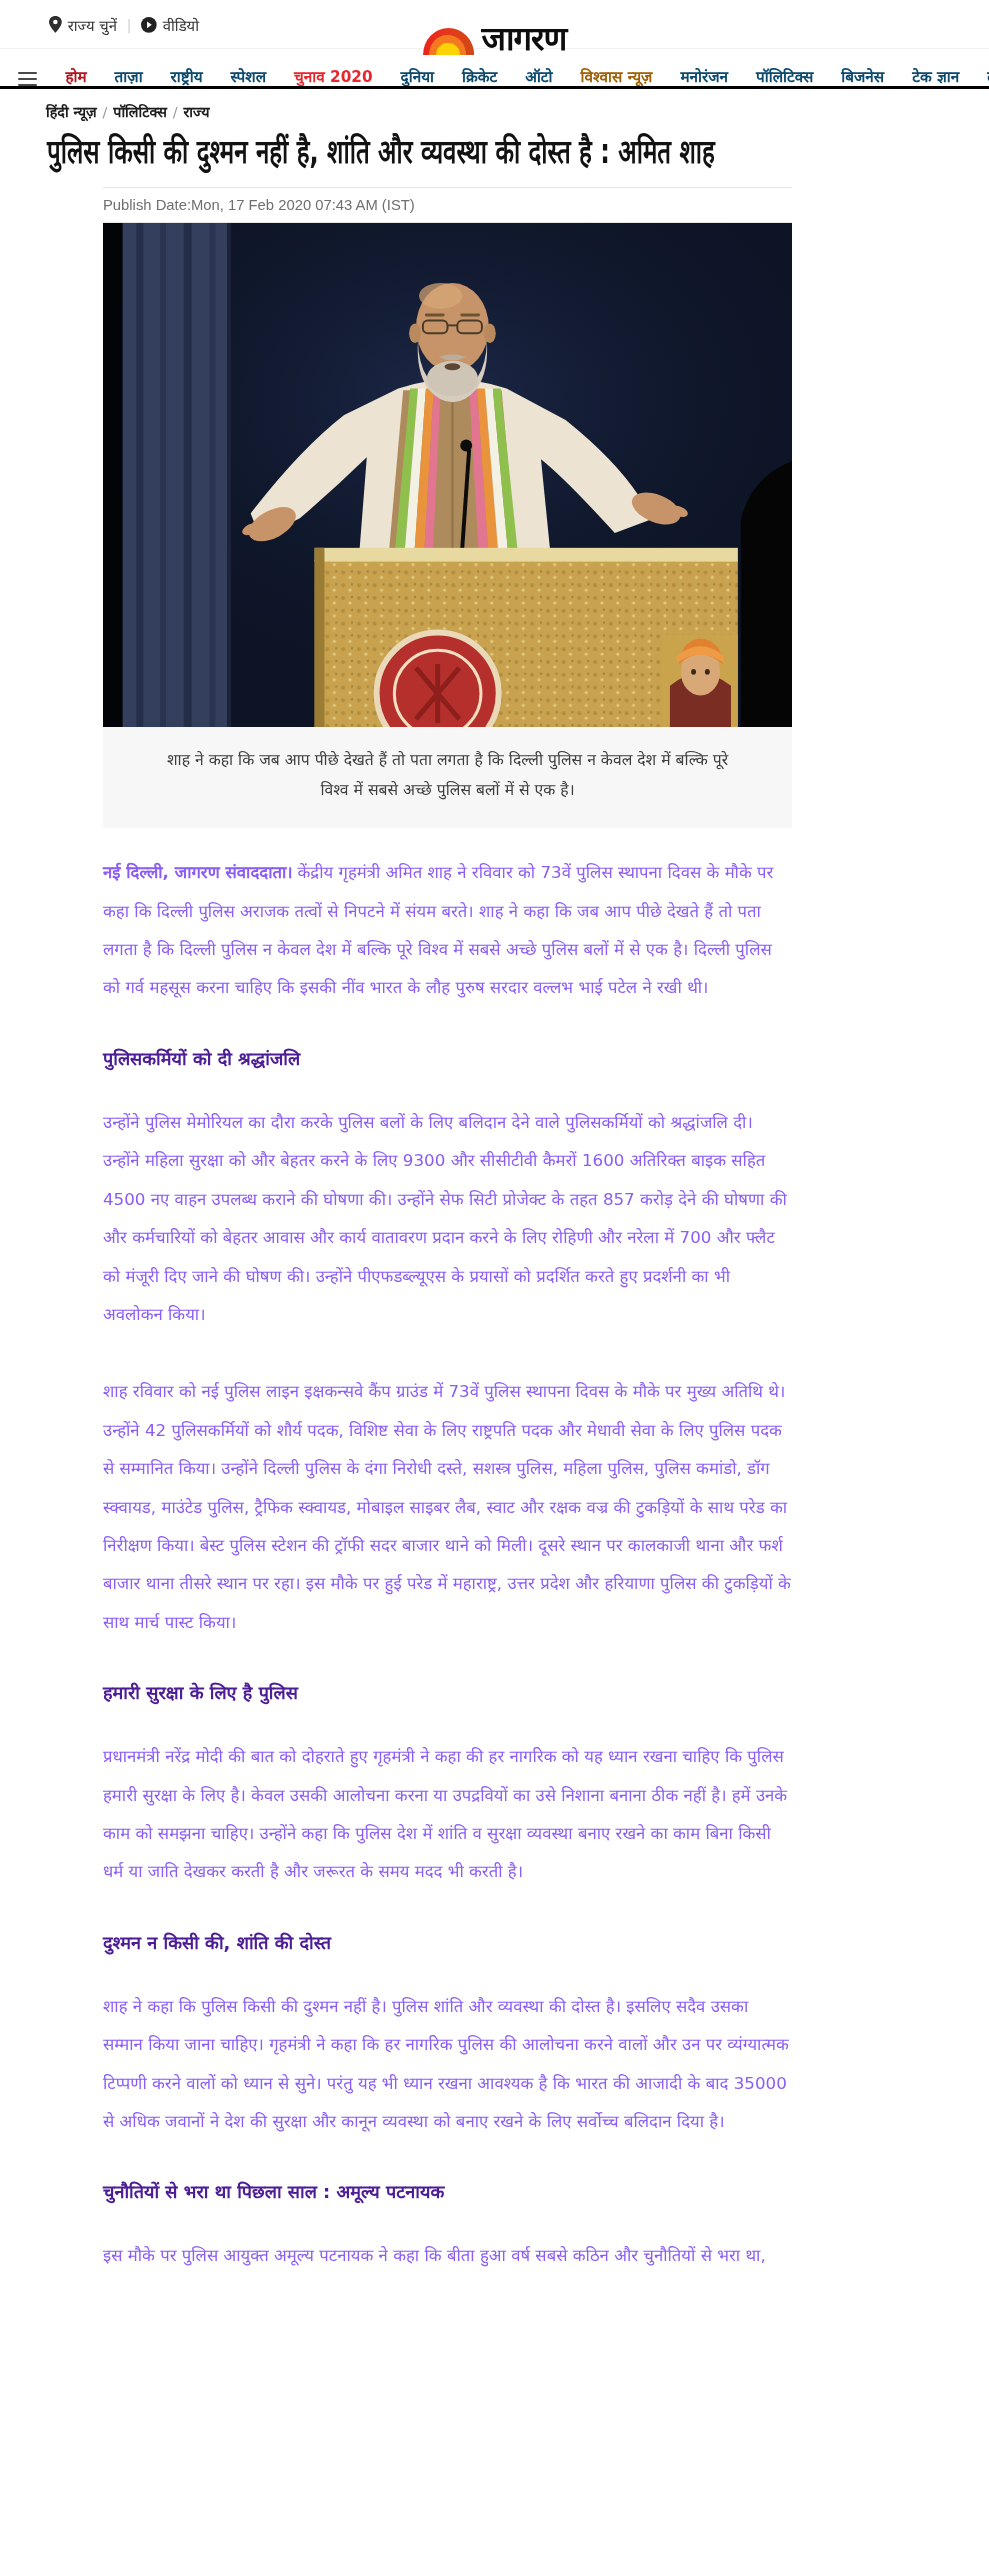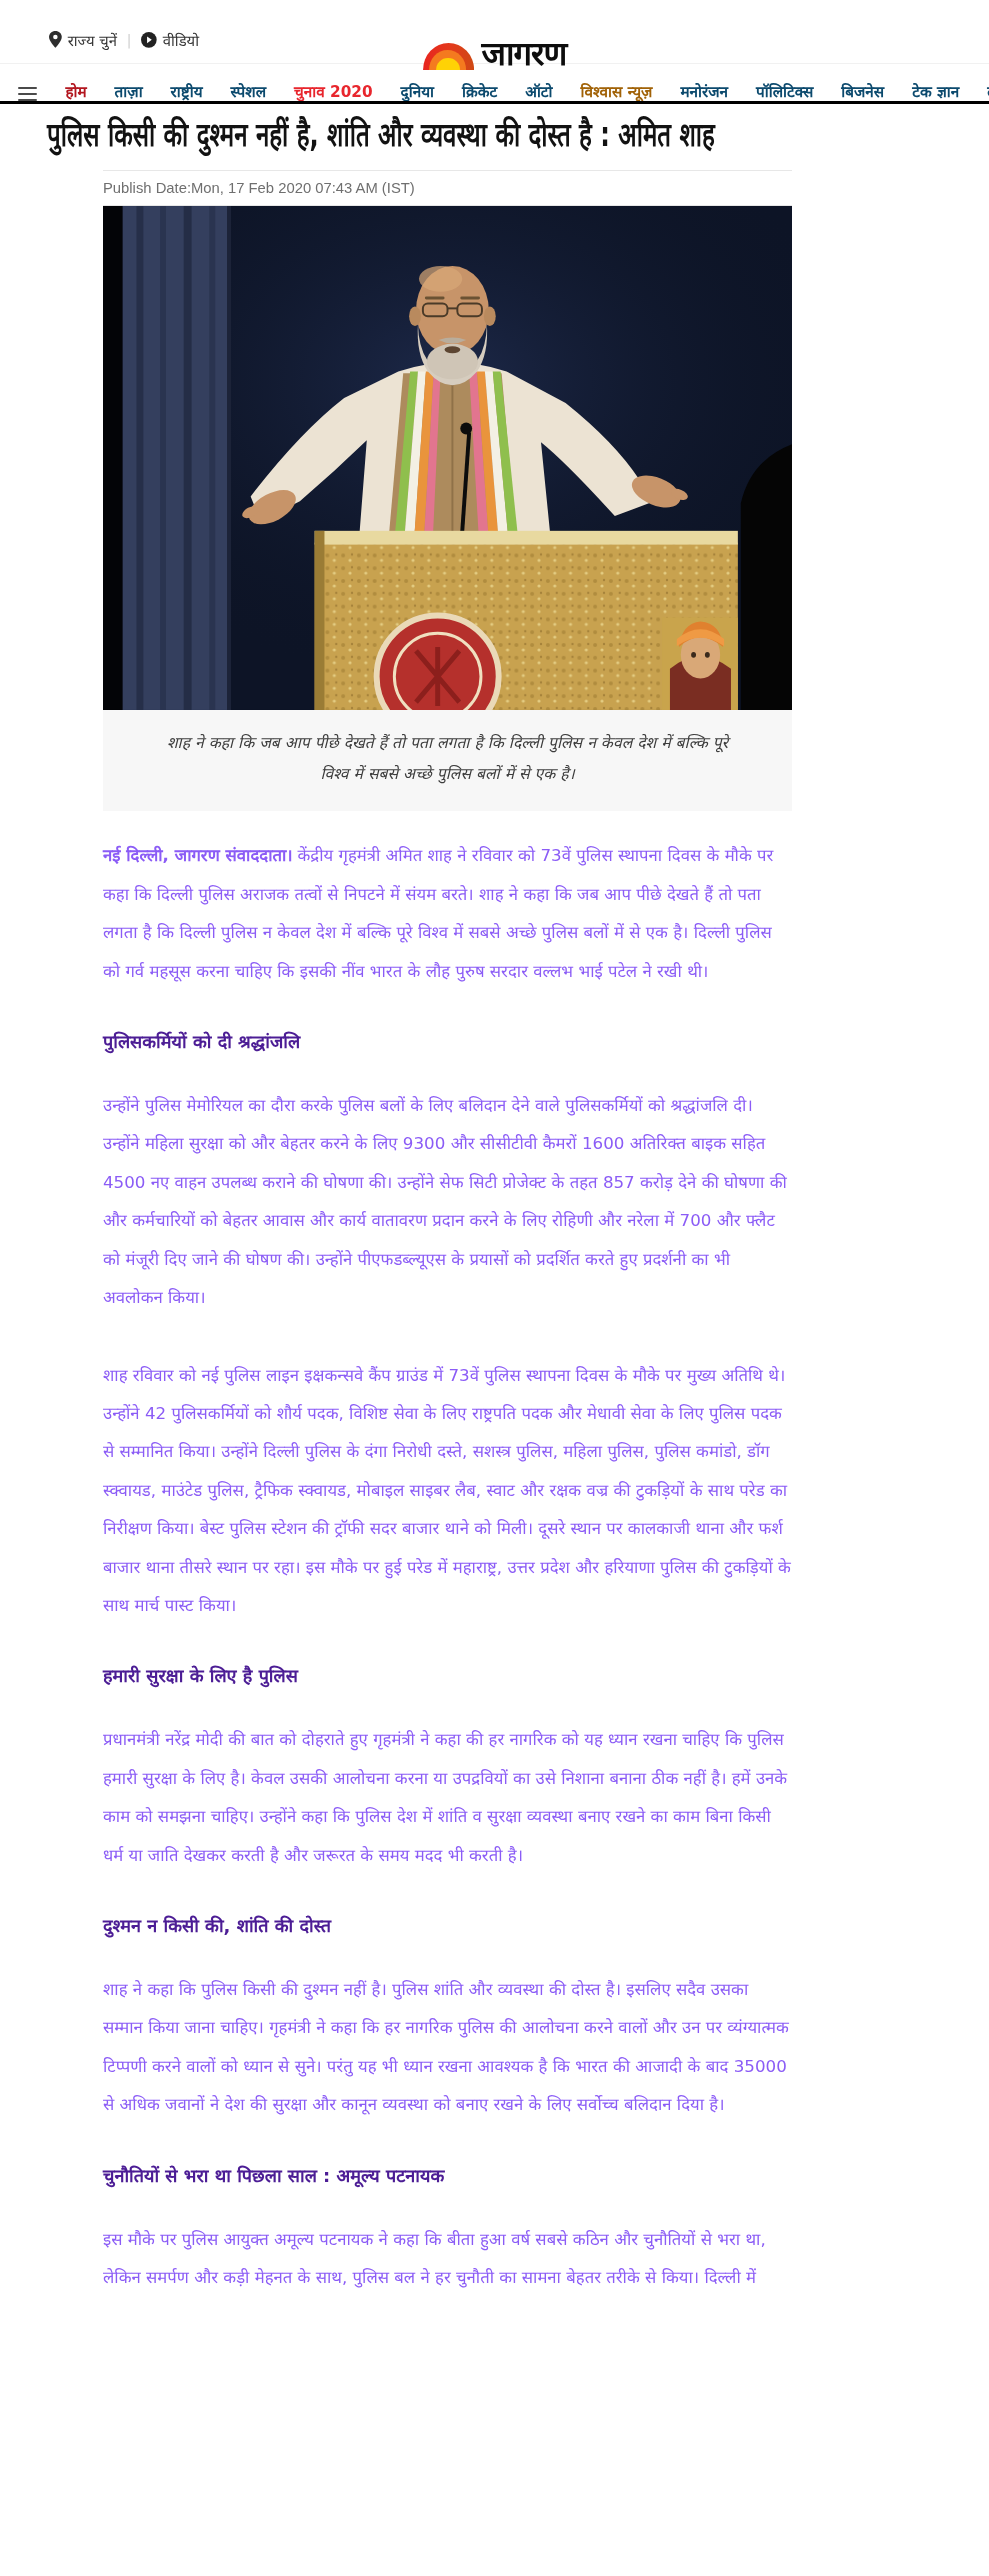--- a/index.html
+++ b/index.html
@@ -1,18 +1,18 @@
 <!DOCTYPE html>
 <html lang="hi"><head>
 <meta charset="utf-8">
 <style>
   * { margin:0; padding:0; box-sizing:border-box; }
   html,body { background:#ffffff; }
   body { font-family:"DejaVu Sans", sans-serif; color:#1f1f1f; }
-  .page { position:relative; width:989px; height:2280px; margin:16px auto; background:#fff; overflow:hidden; }
+  .page { position:relative; width:989px; height:2280px; margin:1px auto; background:#fff; overflow:hidden; }
 
   
   .topbar { position:relative; height:47px; }
   .topbar-left { position:absolute; left:49px; top:13.8px; display:flex; align-items:center; gap:9.8px; font-size:14.8px; color:#333; }
   .topbar-link { display:flex; align-items:center; gap:5.9px; cursor:pointer; text-decoration:none; color:#333; }
   .tb-sep { color:#cfcfcf; font-size:13.8px; }
   .pin-icon svg, .play-icon svg { display:block; }
   .logo { position:absolute; left:50%; top:21px; transform:translateX(-50%); display:flex; align-items:flex-end; gap:7.9px; cursor:pointer; }
   .arch { position:relative; width:51px; height:26.6px; overflow:hidden; }
   .arch i { position:absolute; bottom:0; border-radius:50% 50% 0 0 / 100% 100% 0 0; }
@@ -41,21 +41,21 @@
 
   
   .article-col { position:relative; width:689px; margin-left:103px; }
   .meta { margin-top:13.8px; border-top:1px solid #e7e7e7; border-bottom:1px solid #e7e7e7; padding:8.9px 0; font-family:Liberation Sans, sans-serif; font-size:14.8px; color:#6f6f6f; }
 
   
   .hero { width:689px; height:504px; background:#0d1426; overflow:hidden; }
   .hero svg { display:block; }
 
   
-  .caption { background:#f7f7f7; padding:17.7px 54px 21.7px; text-align:center; font-style:italic; font-size:15.7px; line-height:1.95; color:#3c3c3c; }
+  .caption { background:#f7f7f7; padding:17.7px 54px 21.7px; text-align:center; font-size:15.7px; line-height:1.95; color:#3c3c3c; }
 
   
   .body-text { padding:25.6px 0 39px; }
   .body-text p { font-size:16.7px; line-height:2.3; color:#8b5cf6; margin:0 0 39px; text-align:left; }
   .body-text p .lead { font-weight:700; margin-right:4.9px; }
   .body-text h2 { font-size:18px; font-weight:700; color:#4c1d95; margin:0 0 33px; }
 </style>
 </head>
 <body>
 
@@ -110,20 +110,23 @@
     <a class="nav-item">ऑटो</a>
     <a class="nav-item c-green">विश्वास न्यूज़</a>
     <a class="nav-item">मनोरंजन</a>
     <a class="nav-item">पॉलिटिक्स</a>
     <a class="nav-item">बिजनेस</a>
     <a class="nav-item">टेक ज्ञान</a>
     <a class="nav-item">लाइफस्टाइल</a>
     <a class="nav-item">आम मुद्दे</a>
   </nav>
 
+  <div class="breadcrumb">
+    <a>हिंदी न्यूज़</a><span class="bc-sep">/</span><a>पॉलिटिक्स</a><span class="bc-sep">/</span><a>राज्य</a>
+  </div>
 
   <div class="headline-wrap">
     <h1 class="headline">पुलिस किसी की दुश्मन नहीं है, शांति और व्यवस्था की दोस्त है : अमित शाह</h1>
   </div>
 
   <div class="article-col">
 
     <div class="meta">Publish Date:Mon, 17 Feb 2020 07:43 AM (IST)</div>
 
     <div class="hero">

